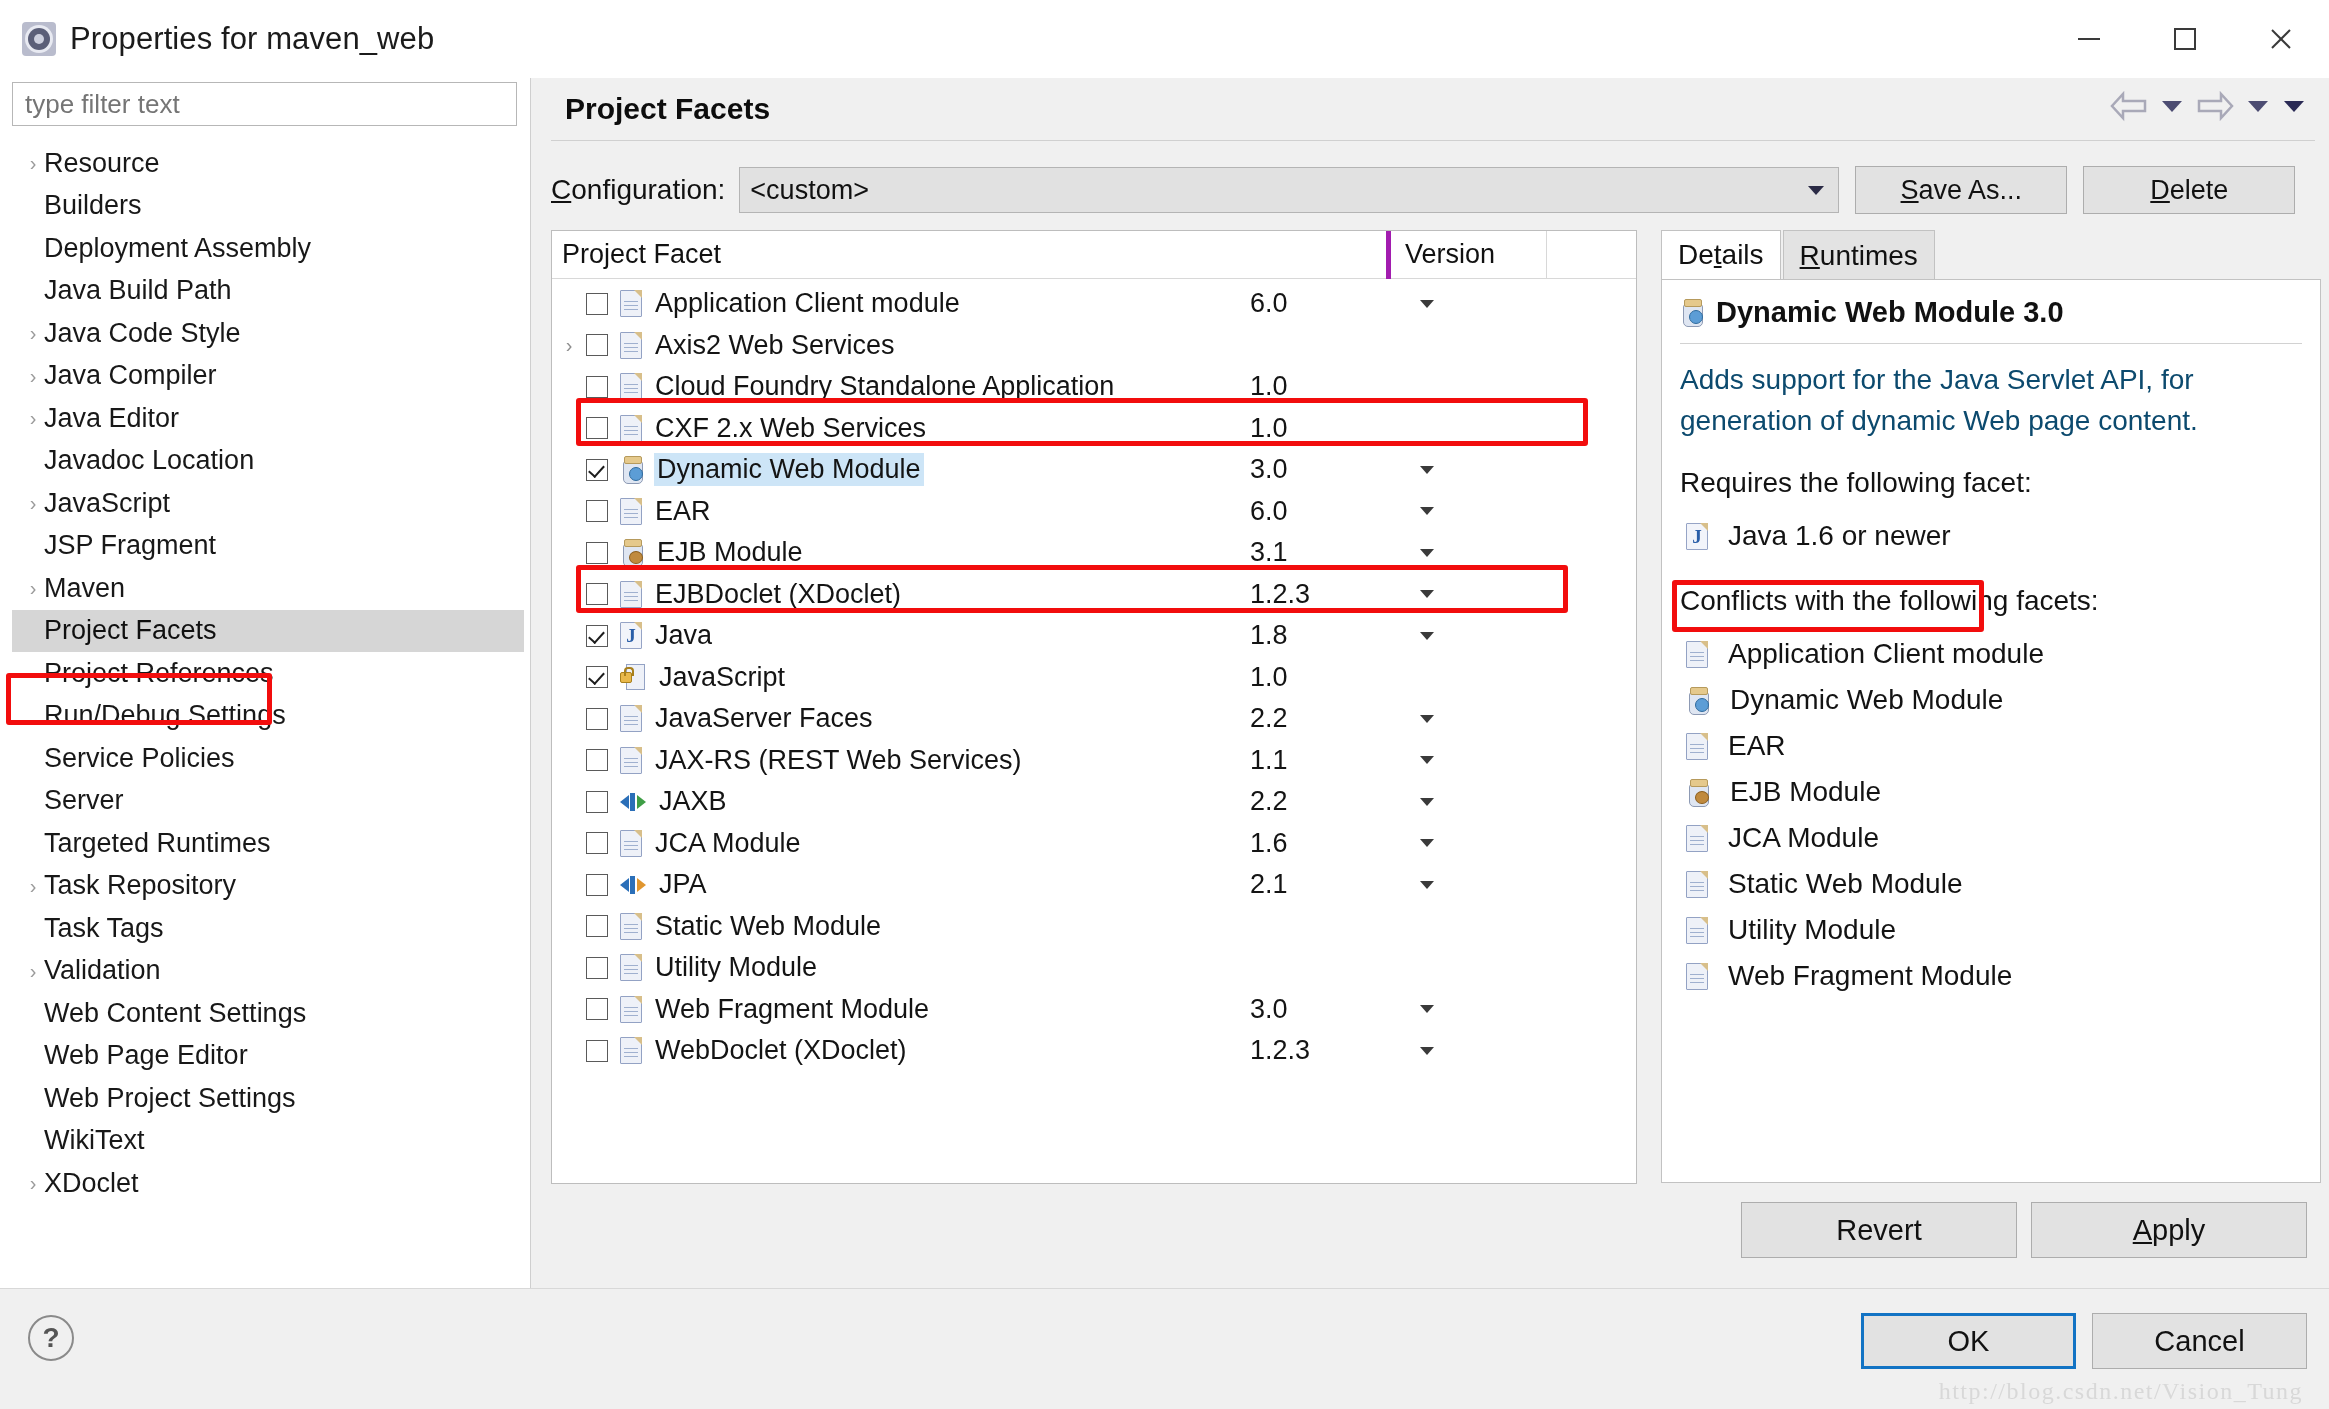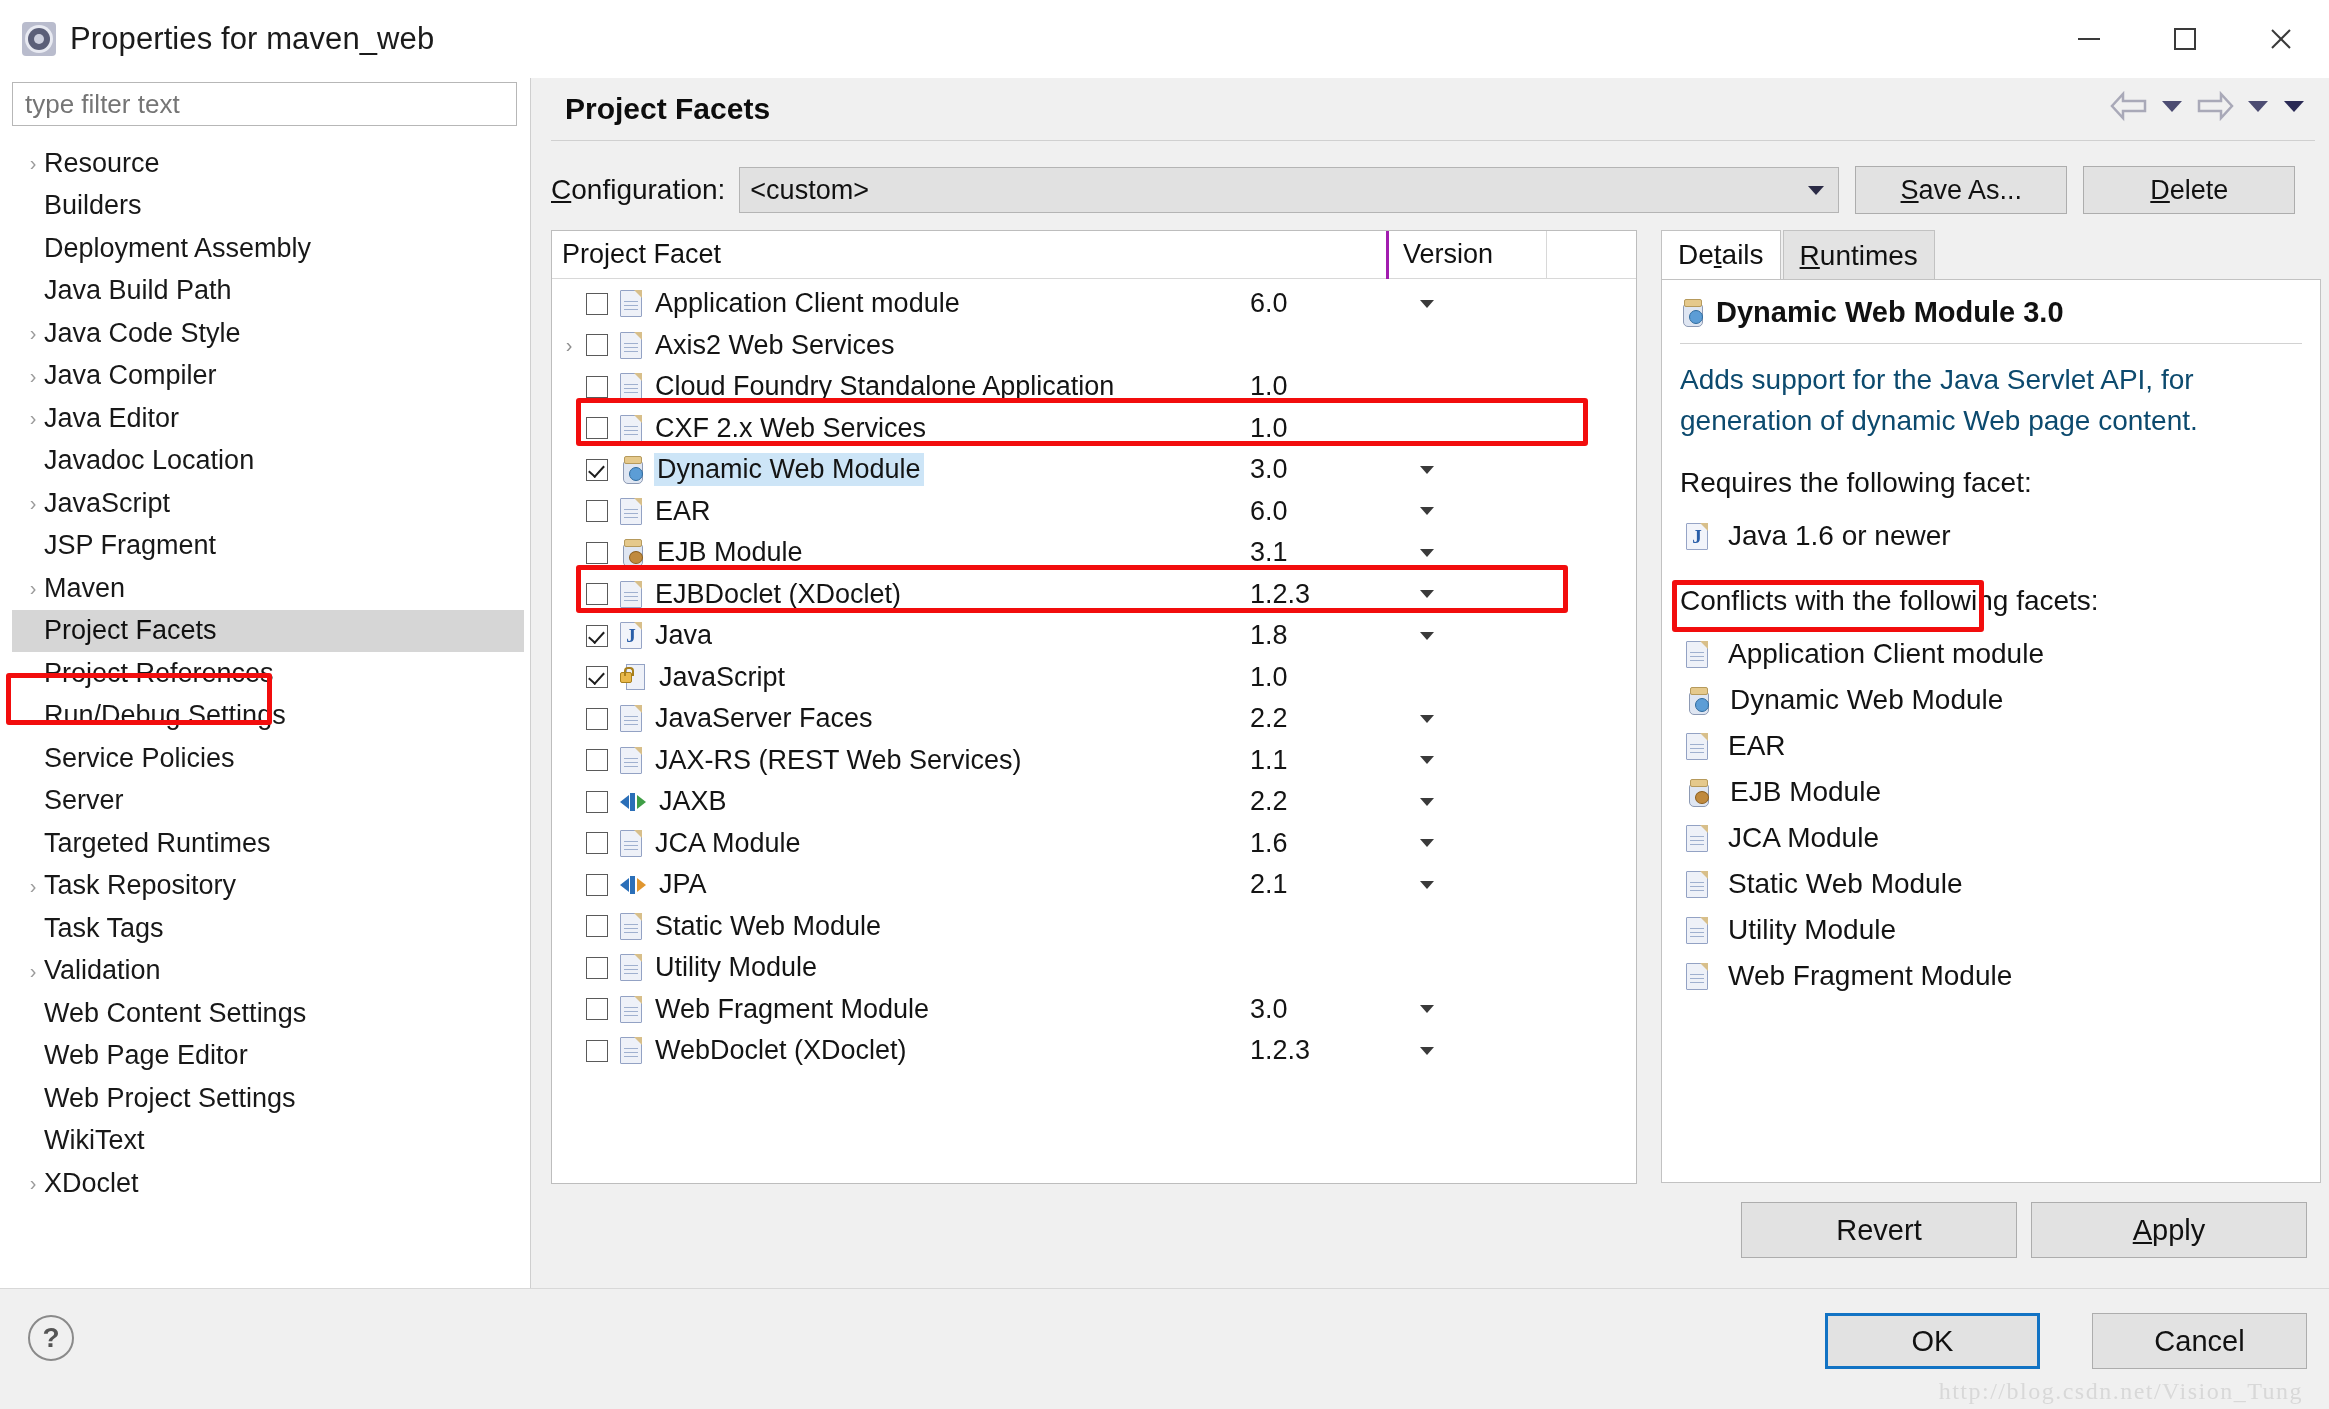--- a/index.html
+++ b/index.html
@@ -129,21 +129,21 @@
   .facet-panel {
     position:absolute; left:20px; top:152px; width:1086px; height:954px;
     border:1px solid #bdbdbd; background:#fff;
   }
   .facet-head {
     height:48px; display:flex; align-items:center; border-bottom:1px solid #d8d8d8;
     background:#fff;
   }
   .fh-name { flex:1; padding-left:10px; font-size:27px; color:#111; }
   .fh-ver  { width:160px; padding-left:14px; font-size:27px; color:#111;
-             border-left:3px solid #a21caf; height:48px; display:flex; align-items:center;}
+             border-left:5px solid #a21caf; height:48px; display:flex; align-items:center;}
   .fh-pad  { width:90px; border-left:1px solid #d8d8d8; height:48px;}
   .facet-rows { padding-top:4px; }
   .frow {
     height:41.5px; display:flex; align-items:center; position:relative;
   }
   .frow.selected .fname { background:#cde5f7; }
   .f-arrow {
     width:34px; flex:none; text-align:center; color:#8d8d8d; font-size:20px;
   }
   .f-arrow.empty { visibility:hidden; }
@@ -279,21 +279,21 @@
   }
   .help-btn {
     position:absolute; left:28px; top:26px; width:46px; height:46px;
     border-radius:50%; border:2px solid #8a8a8a; color:#555;
     display:flex; align-items:center; justify-content:center;
     font-size:28px; font-weight:bold; background:#f0f0f0;
   }
   .ok-cancel {
     position:absolute; right:22px; top:24px; display:flex; gap:16px;
   }
-  .ok-cancel .btn { width:215px; height:56px; font-size:29px;margin-left:36px; }
+  .ok-cancel .btn { width:215px; height:56px; font-size:29px; }
   .btn.default { border:3px solid #1273c4; }
   .watermark {
     position:absolute; right:26px; bottom:4px;
     font-family:"Liberation Serif", serif; font-size:24px; color:#d8d8d8;
     letter-spacing:1.5px; white-space:nowrap;
   }
 </style>
 </head>
 <body>
 

